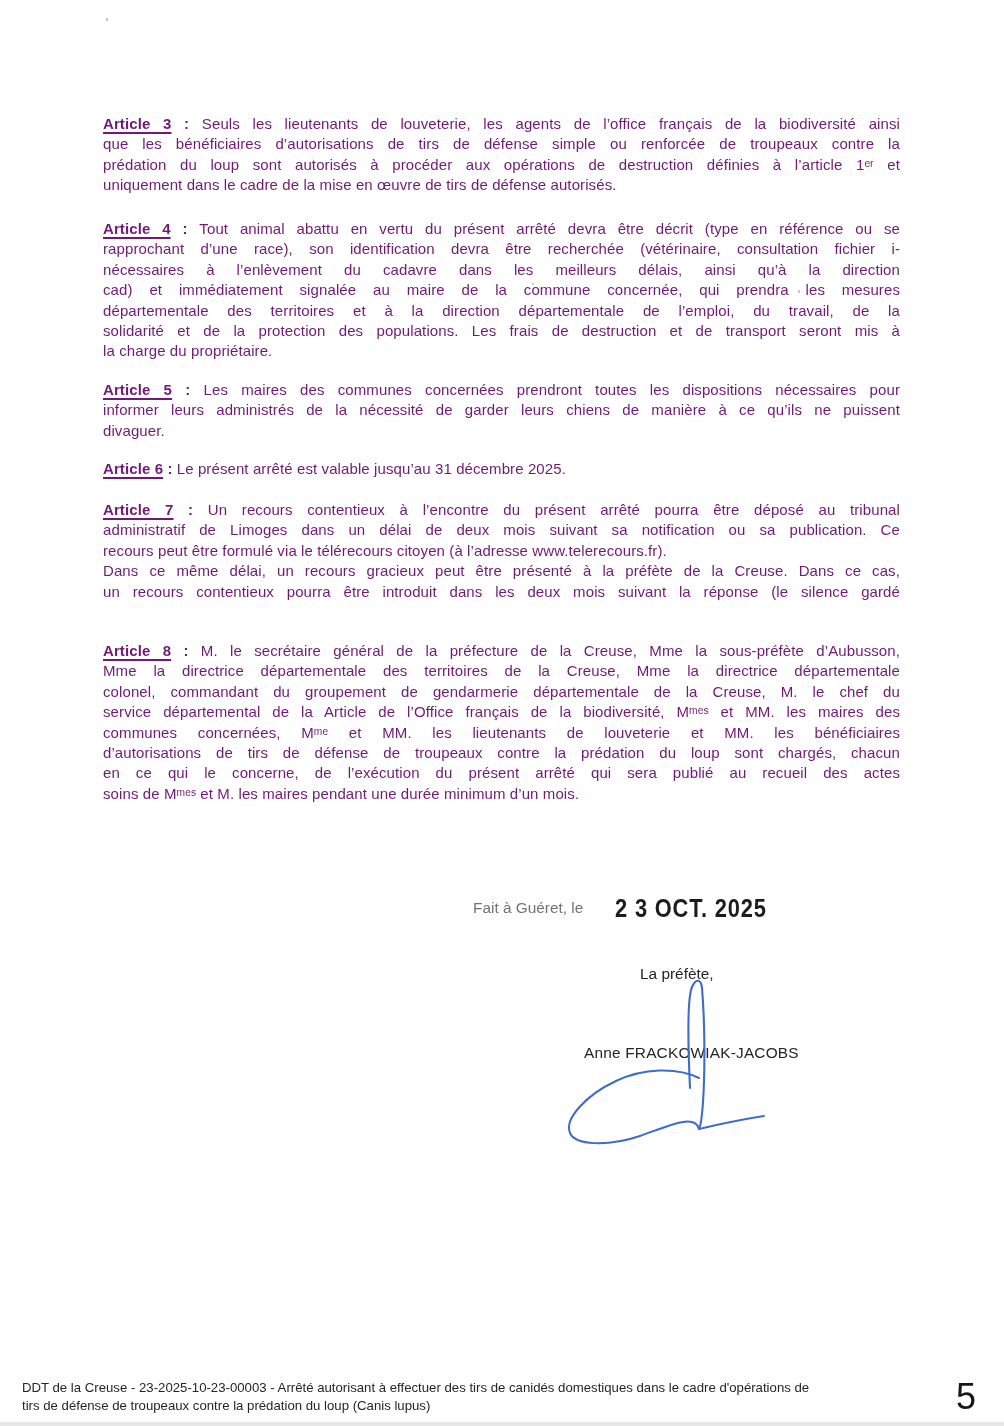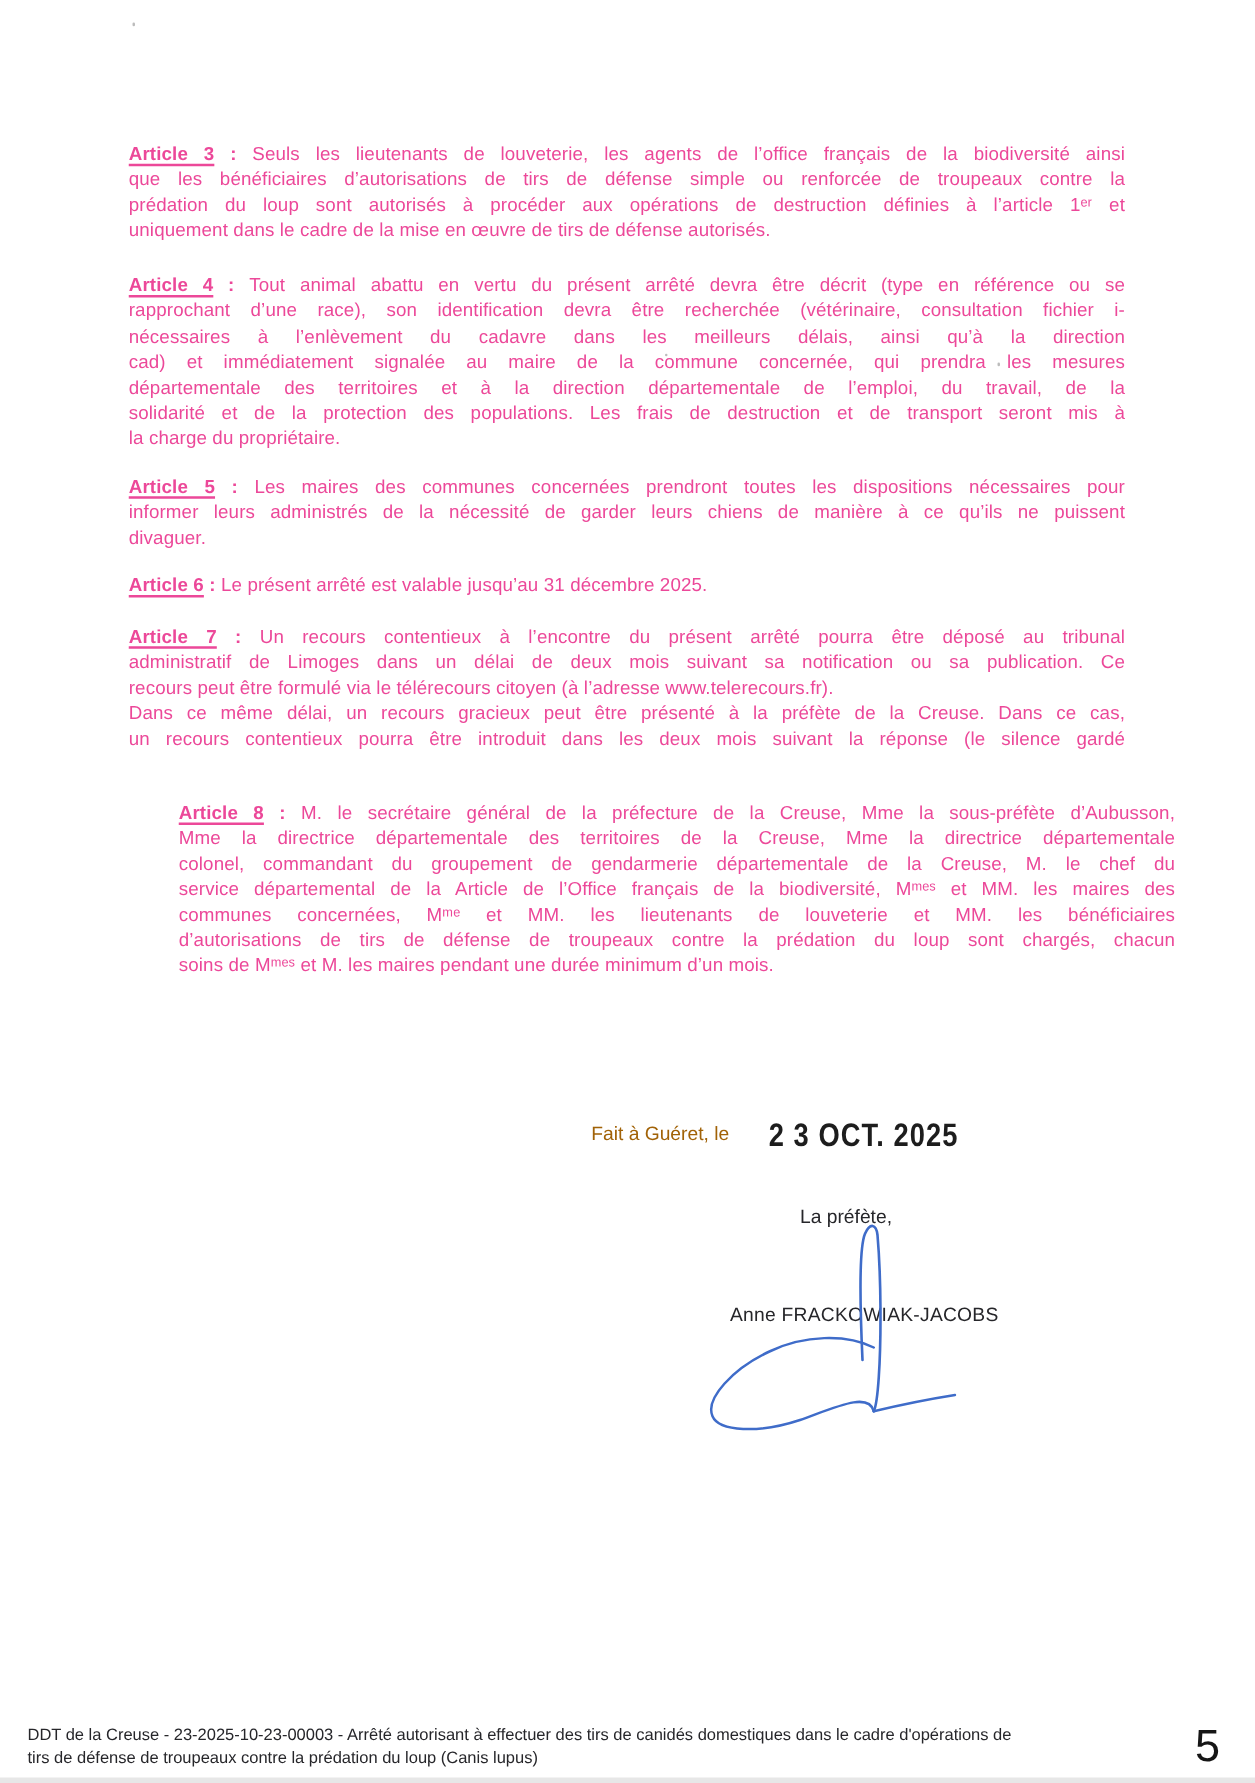--- a/index.html
+++ b/index.html
@@ -11,36 +11,36 @@
     font-family:"Liberation Sans","DejaVu Sans",sans-serif;
     color:#242428;
   }
   
   .article {
     position:absolute;
     left:103px;
     width:797px;
     font-size:15px;
     line-height:20.4px;
-    color:#ec4899;
+    color:#701a75;
     letter-spacing:0.1px;
   }
   .line { text-align:justify; text-align-last:justify; }
   .line.nojust { text-align-last:left; }
   .art-label {
     font-weight:700;
     text-decoration:underline;
     text-decoration-thickness:1.5px;
     text-underline-offset:3px;
   }
   .art-colon { font-weight:700; }
 
   
   .dateline { position:absolute; left:473px; top:893px; display:flex; align-items:flex-start; }
-  .dateline-prefix { font-size:15.4px; padding-top:6px; color:#a16207; }
+  .dateline-prefix { font-size:15.4px; padding-top:6px; color:#737373; }
   .date-stamp {
     margin-left:32px;
     font-size:26px;
     font-weight:700;
     color:#1d1d1d;
     letter-spacing:1px;
     transform:scaleX(0.84);
     transform-origin:left top;
     white-space:nowrap;
   }
@@ -89,27 +89,28 @@
       <div class="article" style="top: 459px;">
         <div class="line nojust"><span class="art-label">Article 6</span><span class="art-colon"> : </span>Le présent arrêté est valable jusqu’au 31 décembre 2025.</div>
       </div>
       <div class="article" style="top: 500px;">
         <div class="line"><span class="art-label">Article 7</span><span class="art-colon"> : </span>Un recours contentieux à l’encontre du présent arrêté pourra être déposé au tribunal</div>
         <div class="line">administratif de Limoges dans un délai de deux mois suivant sa notification ou sa publication. Ce</div>
         <div class="line nojust">recours peut être formulé via le télérecours citoyen (à l’adresse www.telerecours.fr).</div>
         <div class="line">Dans ce même délai, un recours gracieux peut être présenté à la préfète de la Creuse. Dans ce cas,</div>
         <div class="line">un recours contentieux pourra être introduit dans les deux mois suivant la réponse (le silence gardé</div>
       </div>
-      <div class="article" style="top: 641px; margin-left: 40px;">
+      <div class="article" style="top: 641px;">
         <div class="line"><span class="art-label">Article 8</span><span class="art-colon"> : </span>M. le secrétaire général de la préfecture de la Creuse, Mme la sous-préfète d’Aubusson,</div>
         <div class="line">Mme la directrice départementale des territoires de la Creuse, Mme la directrice départementale</div>
         <div class="line">colonel, commandant du groupement de gendarmerie départementale de la Creuse, M. le chef du</div>
         <div class="line">service départemental de la Article de l’Office français de la biodiversité, Mᵐᵉˢ et MM. les maires des</div>
         <div class="line">communes concernées, Mᵐᵉ et MM. les lieutenants de louveterie et MM. les bénéficiaires</div>
         <div class="line">d’autorisations de tirs de défense de troupeaux contre la prédation du loup sont chargés, chacun</div>
+        <div class="line">en ce qui le concerne, de l’exécution du présent arrêté qui sera publié au recueil des actes</div>
         <div class="line nojust">soins de Mᵐᵉˢ et M. les maires pendant une durée minimum d’un mois.</div>
       </div>
     </div>
 
   <div class="dateline">
     <span class="dateline-prefix">Fait à Guéret, le</span>
     <span class="date-stamp">2 3 OCT. 2025</span>
   </div>
 
   <div class="sig-title">La préfète,</div>

